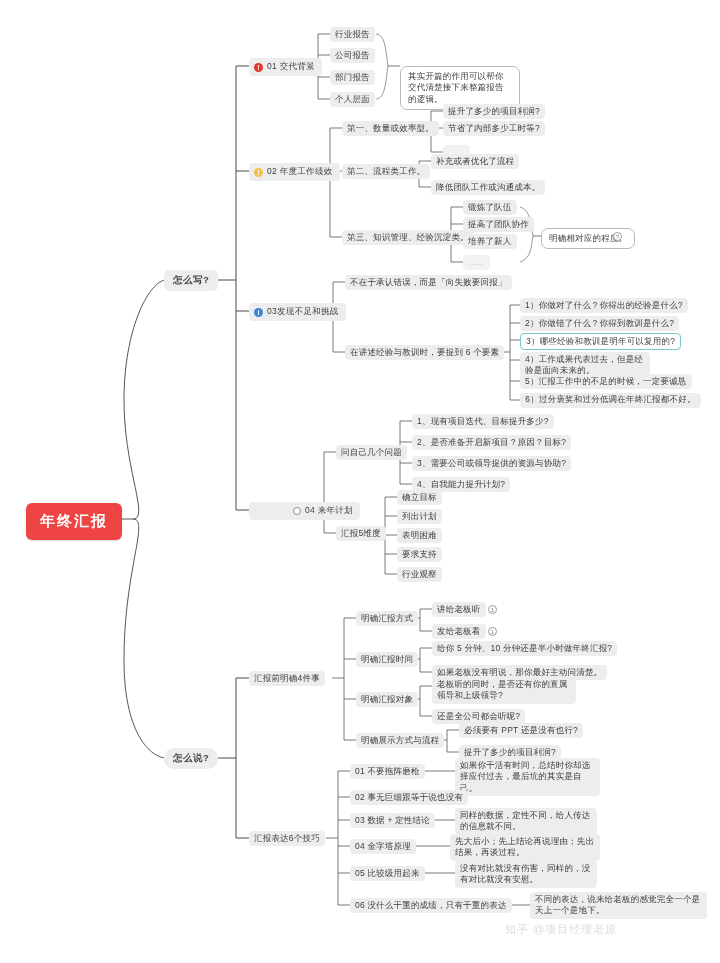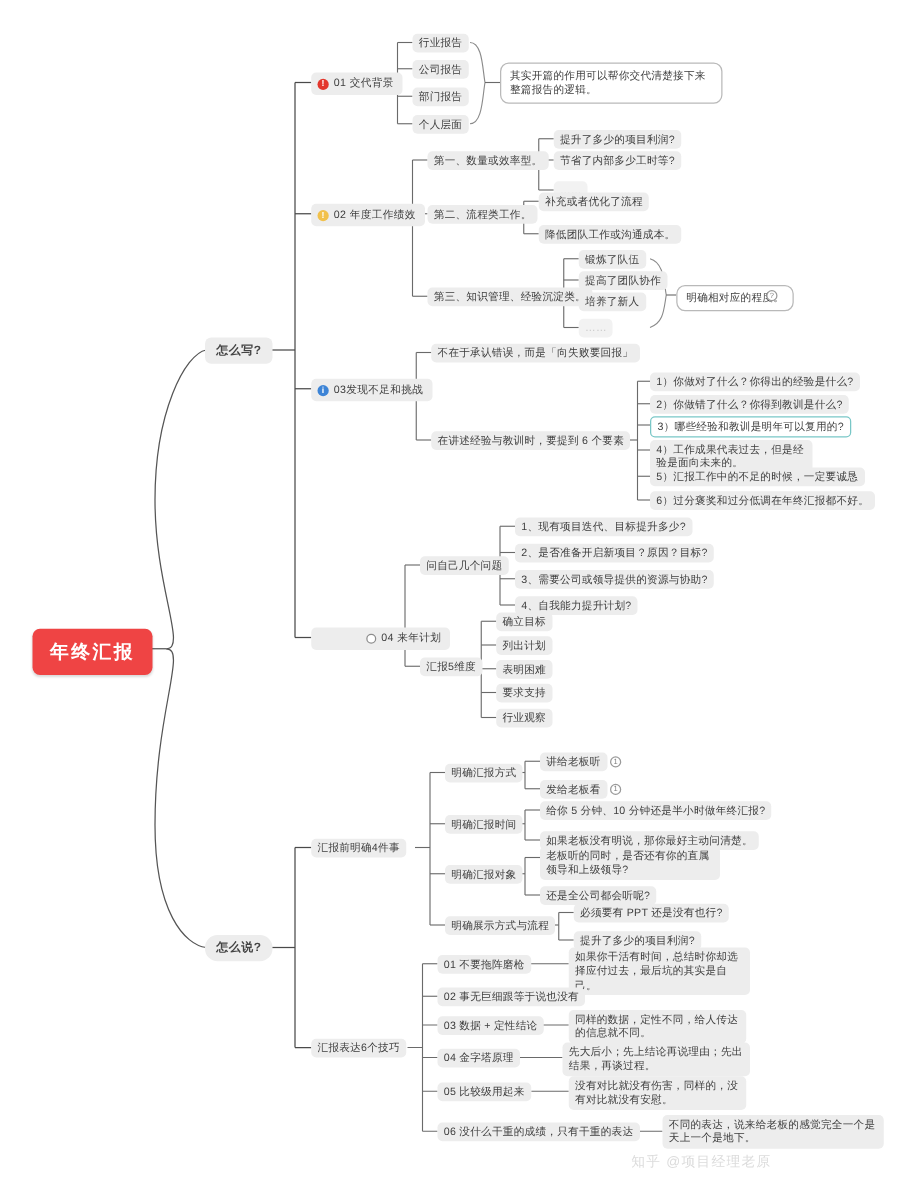--- a/index.html
+++ b/index.html
@@ -273,21 +273,21 @@
   <div class="level1-node" style="left:164px; top:748px;border-radius:10px;">怎么说?</div>
 
   <div class="level2-node" style="left:249px; top:58px;">
     <span class="badge red">!</span>
     <span>01 交代背景</span>
   </div>
   <div class="node" style="left:330px; top:27px;">行业报告</div>
   <div class="node" style="left:330px; top:48px;">公司报告</div>
   <div class="node" style="left:330px; top:70px;">部门报告</div>
   <div class="node" style="left:330px; top:92px;">个人层面</div>
-  <div class="node boxed wrap" style="left:400px; top:50px; width:178px;">其实开篇的作用可以帮你交代清楚接下来整篇报告的逻辑。</div>
+  <div class="node boxed wrap" style="left:400px; top:66px; width:120px;">其实开篇的作用可以帮你交代清楚接下来整篇报告的逻辑。</div>
 
   <div class="level2-node" style="left:249px; top:163px;">
     <span class="badge amber">!</span>
     <span>02 年度工作绩效</span>
   </div>
   <div class="node" style="left:342px; top:121px;">第一、数量或效率型。</div>
   <div class="node" style="left:443px; top:104px;">提升了多少的项目利润?</div>
   <div class="node" style="left:443px; top:121px;">节省了内部多少工时等?</div>
   <div class="node faded" style="left:443px; top:145px;">……</div>
 
@@ -309,21 +309,21 @@
     <span>03发现不足和挑战</span>
   </div>
   <div class="node" style="left:345px; top:275px;">不在于承认错误，而是「向失败要回报」</div>
   <div class="node" style="left:345px; top:345px;">在讲述经验与教训时，要提到 6 个要素</div>
 
   <div class="node" style="left:520px; top:298px;">1）你做对了什么？你得出的经验是什么?</div>
   <div class="node" style="left:520px; top:316px;">2）你做错了什么？你得到教训是什么?</div>
   <div class="node teal" style="left:520px; top:333px;">3）哪些经验和教训是明年可以复用的?</div>
   <div class="node wrap" style="left:520px; top:352px; width:130px;">4）工作成果代表过去，但是经验是面向未来的。</div>
   <div class="node" style="left:520px; top:374px;">5）汇报工作中的不足的时候，一定要诚恳</div>
-  <div class="node" style="left:520px; top:393px;">6）过分褒奖和过分低调在年终汇报都不好。</div>
+  <div class="node" style="left:520px; top:393px;font-family:Liberation Mono, monospace;">6）过分褒奖和过分低调在年终汇报都不好。</div>
 
   <div class="level2-node" style="left:249px; top:502px;padding-left:44px;">
     <span class="badge hollow"></span>
     <span>04 来年计划</span>
   </div>
   <div class="node" style="left:336px; top:445px;">问自己几个问题</div>
   <div class="node" style="left:412px; top:414px;">1、现有项目迭代、目标提升多少?</div>
   <div class="node" style="left:412px; top:435px;">2、是否准备开启新项目？原因？目标?</div>
   <div class="node" style="left:412px; top:456px;">3、需要公司或领导提供的资源与协助?</div>
   <div class="node" style="left:412px; top:477px;">4、自我能力提升计划?</div>

